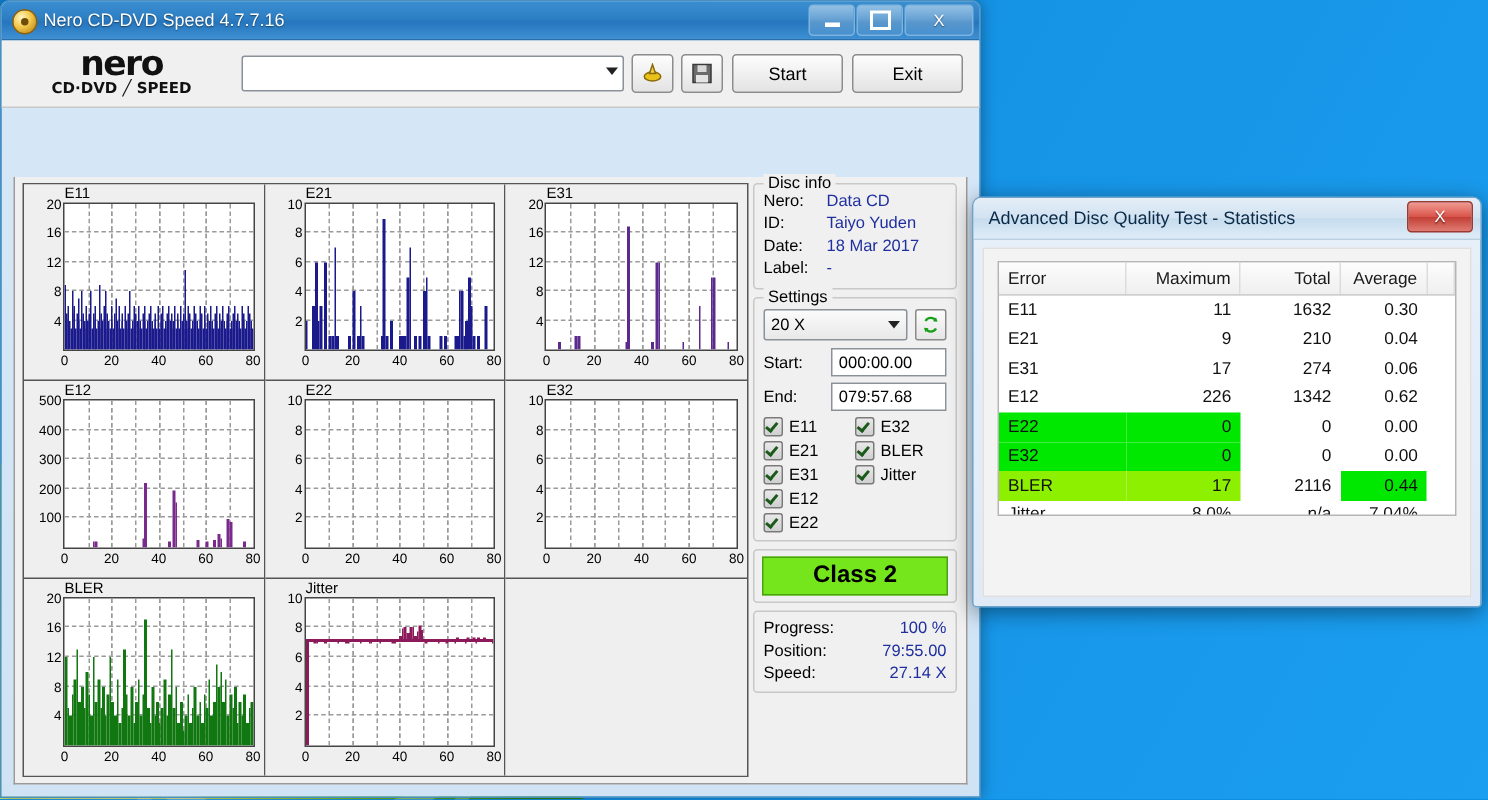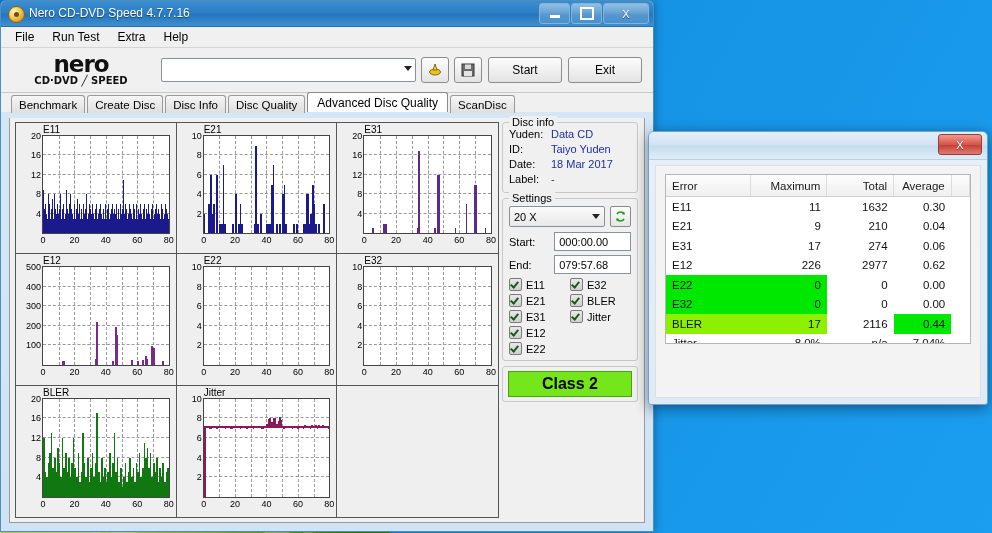--- a/index.html
+++ b/index.html
@@ -191,26 +191,20 @@
         </div>
       <div class="winbtn">
           <span class="wb-max"></span>
         </div>
       <div class="winbtn close">
           <span>X</span>
         </div>
     </div>
   </div>
 
-  <div class="menubar">
-    <div class="menuitem">File</div>
-    <div class="menuitem">Run Test</div>
-    <div class="menuitem">Extra</div>
-    <div class="menuitem">Help</div>
-  </div>
 
   <div class="toolbar">
     <div class="nero-logo">
       <div class="nero-word">nero</div>
       <div class="nero-sub">CD·DVD ╱ SPEED</div>
     </div>
     <div class="drive-select">
       <span class="arrow"></span>
     </div>
     <div class="tbtn">
@@ -223,28 +217,20 @@
       <svg width="14" height="14" viewBox="0 0 14 14">
         <rect x="1" y="1" width="12" height="12" fill="#6b6b6b" stroke="#3a3a3a"></rect>
         <rect x="4" y="1.5" width="6" height="4.5" fill="#d8d8d8"></rect>
         <rect x="3" y="8" width="8" height="5" fill="#e4e4e4"></rect>
       </svg>
     </div>
     <div class="pbtn">Start</div>
     <div class="pbtn">Exit</div>
   </div>
 
-  <div class="tabstrip">
-    <div class="tab">Benchmark</div>
-    <div class="tab">Create Disc</div>
-    <div class="tab">Disc Info</div>
-    <div class="tab">Disc Quality</div>
-    <div class="tab active">Advanced Disc Quality</div>
-    <div class="tab">ScanDisc</div>
-  </div>
 
   <div class="content">
 
     <div class="graph-area" id="graph-area">
         <div class="gcell">
           <div class="gtitle">E11</div>
           <div class="plot">
             <div class="grid-h" style="bottom: 20%;"></div>
             <div class="ylab" style="bottom: calc(20% + 0px); transform: translateY(50%);">4</div>
             <div class="grid-h" style="bottom: 40%;"></div>
@@ -891,21 +877,21 @@
           </div>
         </div>
         <div class="gcell"></div>
       </div>
 
     <div class="side">
 
       <div class="group">
         <div class="glegend">Disc info</div>
         <div class="inforow">
-          <span class="k">Yuden:</span>
+          <span class="k">Nero:</span>
           <span class="v">Data CD</span>
         </div>
         <div class="inforow">
           <span class="k">ID:</span>
           <span class="v">Taiyo Yuden</span>
         </div>
         <div class="inforow">
           <span class="k">Date:</span>
           <span class="v">18 Mar 2017</span>
         </div>
@@ -974,27 +960,42 @@
               <span>E22</span>
             </div>
           <div></div>
         </div>
       </div>
 
       <div class="group" style="padding:4px 5px;">
         <div class="classbox">Class 2</div>
       </div>
 
+      <div class="group" style="padding:4px 6px;">
+        <div class="progrow">
+          <span>Progress:</span>
+          <span class="v">100 %</span>
+        </div>
+        <div class="progrow">
+          <span>Position:</span>
+          <span class="v">79:55.00</span>
+        </div>
+        <div class="progrow">
+          <span>Speed:</span>
+          <span class="v">27.14 X</span>
+        </div>
+      </div>
 
     </div>
   </div>
 </div>
 
 <div id="stats-dialog">
   <div class="dtitle">
+    <div class="dtitle-text">Advanced Disc Quality Test - Statistics</div>
     <div class="dclose">
       <span>X</span>
     </div>
   </div>
   <div class="dbody">
     <div class="tablebox">
       <table class="stats">
         <colgroup>
             <col style="width:28%">
             <col style="width:25%">
@@ -1029,21 +1030,21 @@
             <tr>
               <td class="l">E31</td>
               <td class="r">17</td>
               <td class="r">274</td>
               <td class="r">0.06</td>
               <td></td>
             </tr>
             <tr>
               <td class="l">E12</td>
               <td class="r">226</td>
-              <td class="r">2977</td>
+              <td class="r">1342</td>
               <td class="r">0.62</td>
               <td></td>
             </tr>
             <tr>
               <td class="l" style="background: rgb(0, 232, 0);">E22</td>
               <td class="r" style="background: rgb(0, 232, 0);">0</td>
               <td class="r">0</td>
               <td class="r">0.00</td>
               <td></td>
             </tr>

